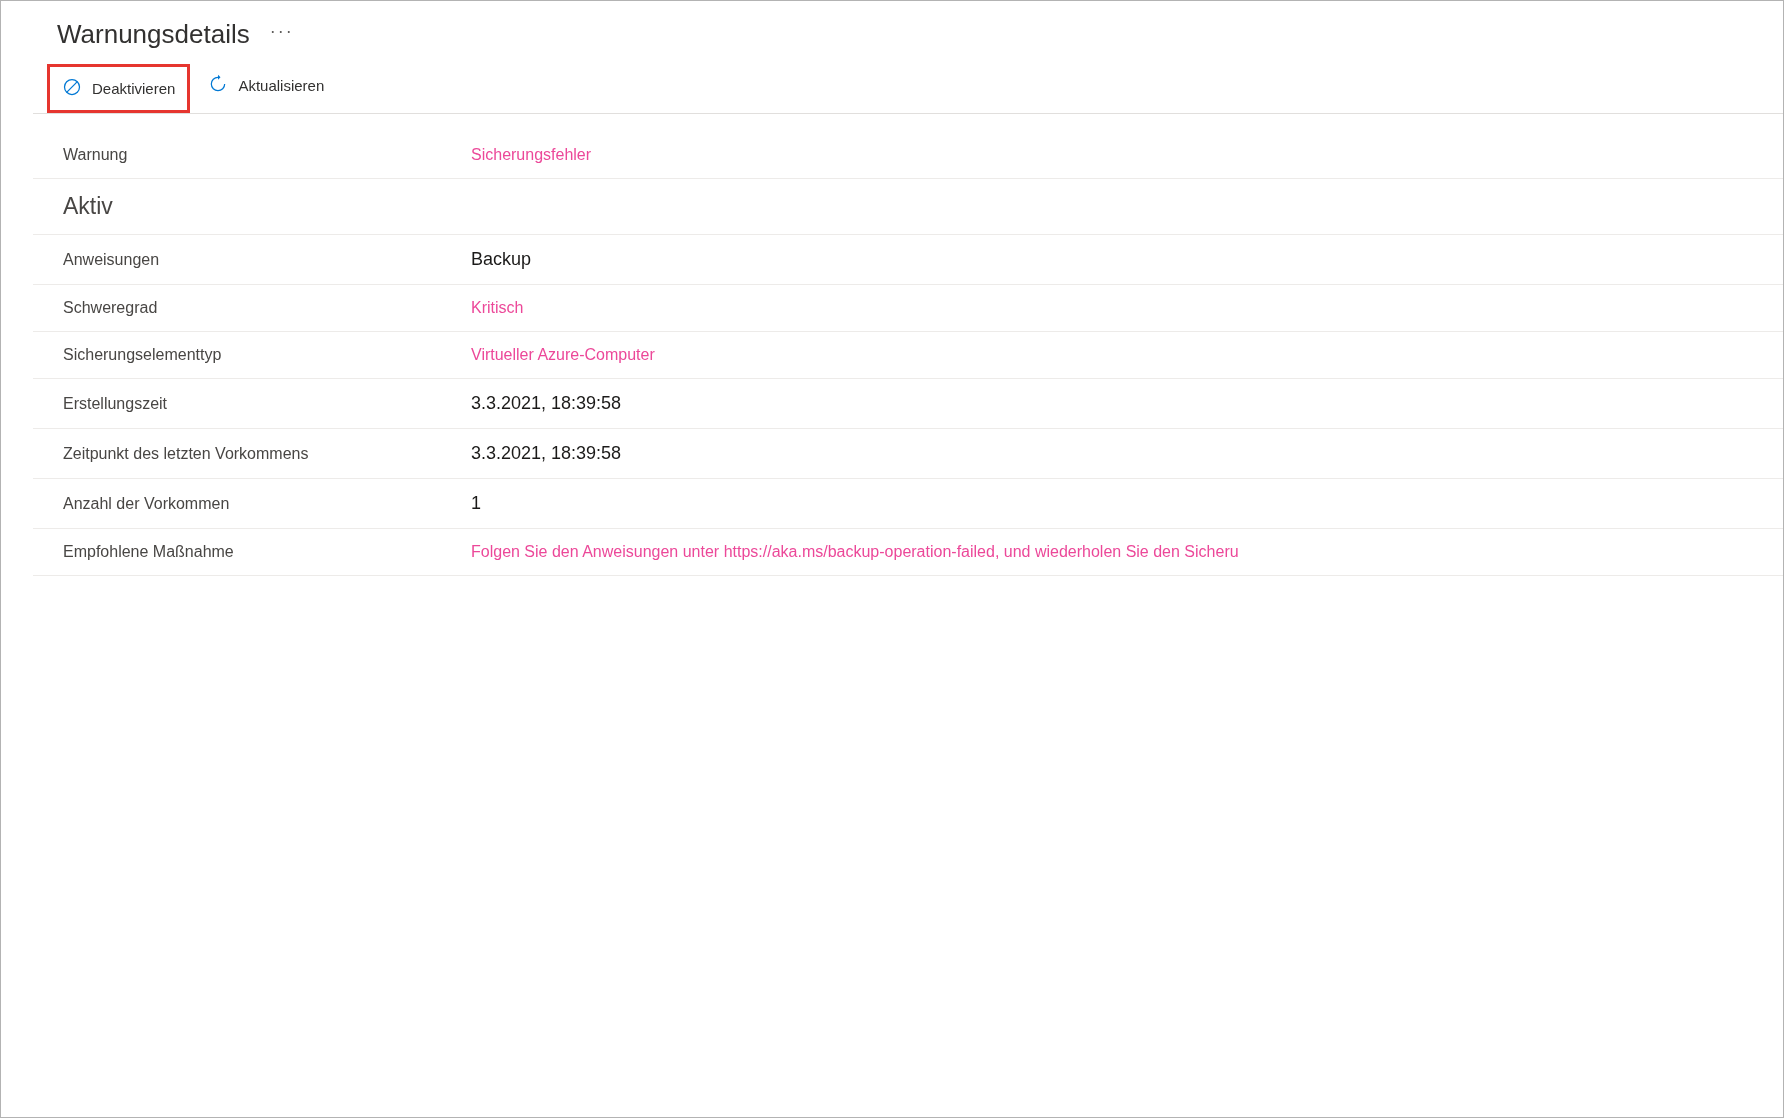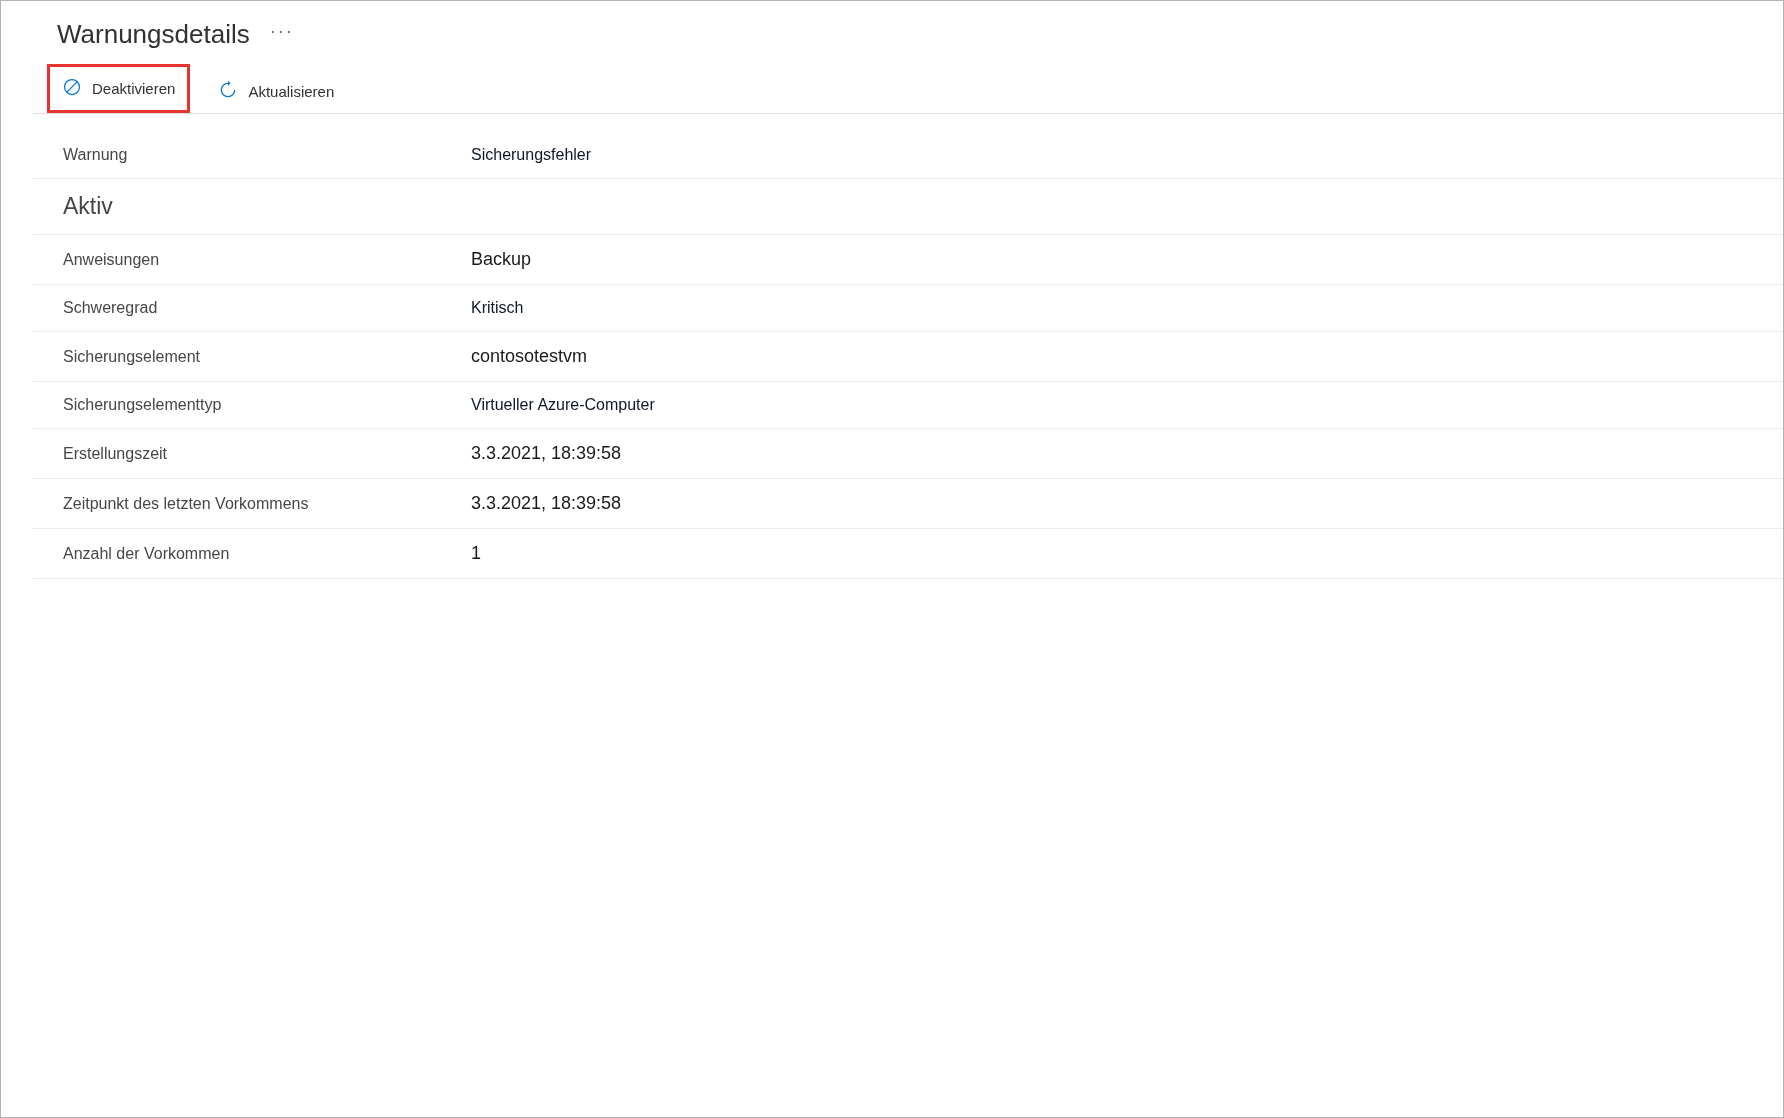--- a/index.html
+++ b/index.html
@@ -38,23 +38,23 @@
     .header-more {
       font-size: 18px;
       color: #605e5c;
       letter-spacing: 2px;
       margin-top: -6px;
     }
     
     .toolbar {
       padding: 6px 0px 0px 14px;
       display: flex;
-      gap: 16px;
+      gap: 6px;
       border-bottom: 1px solid #e1dfdd;
-      align-items: flex-end;
+      align-items: flex-start;
     }
     
     .toolbar-button {
       display: flex;
       align-items: center;
       gap: 10px;
       padding: 10px 12px;
       background: transparent;
       border: none;
       font-family: inherit;
@@ -96,21 +96,21 @@
     }
     
     .detail-label.bold {
       font-weight: 600;
       color: #1b1a19;
       font-size: 18px;
     }
     
     .detail-value {
       font-size: 16px;
-      color: #0f172a;
+      color: #ec4899;
       white-space: nowrap;
       overflow: hidden;
     }
     
     .detail-value.larger {
       font-size: 18px;
       color: #1b1a19;
     }
     
     .detail-value.status {
@@ -161,34 +161,34 @@
       </div>
       <div class="detail-row">
         <div class="detail-label ">Anweisungen</div>
         <div class="detail-value larger">Backup</div>
       </div>
       <div class="detail-row">
         <div class="detail-label ">Schweregrad</div>
         <div class="detail-value ">Kritisch</div>
       </div>
       <div class="detail-row">
-        <div class="detail-label ">Sicherungselement</div>
-        <div class="detail-value larger">contosotestvm</div>
-      </div>
-      <div class="detail-row">
         <div class="detail-label ">Sicherungselementtyp</div>
         <div class="detail-value ">Virtueller Azure-Computer</div>
       </div>
       <div class="detail-row">
         <div class="detail-label ">Erstellungszeit</div>
         <div class="detail-value larger">3.3.2021, 18:39:58</div>
       </div>
       <div class="detail-row">
         <div class="detail-label ">Zeitpunkt des letzten Vorkommens</div>
         <div class="detail-value larger">3.3.2021, 18:39:58</div>
       </div>
       <div class="detail-row">
         <div class="detail-label ">Anzahl der Vorkommen</div>
         <div class="detail-value larger">1</div>
       </div>
+      <div class="detail-row">
+        <div class="detail-label ">Empfohlene Maßnahme</div>
+        <div class="detail-value ">Folgen Sie den Anweisungen unter https://aka.ms/backup-operation-failed, und wiederholen Sie den Sicheru</div>
+      </div>
     </div>
 
 </div>
 
 </body></html>

